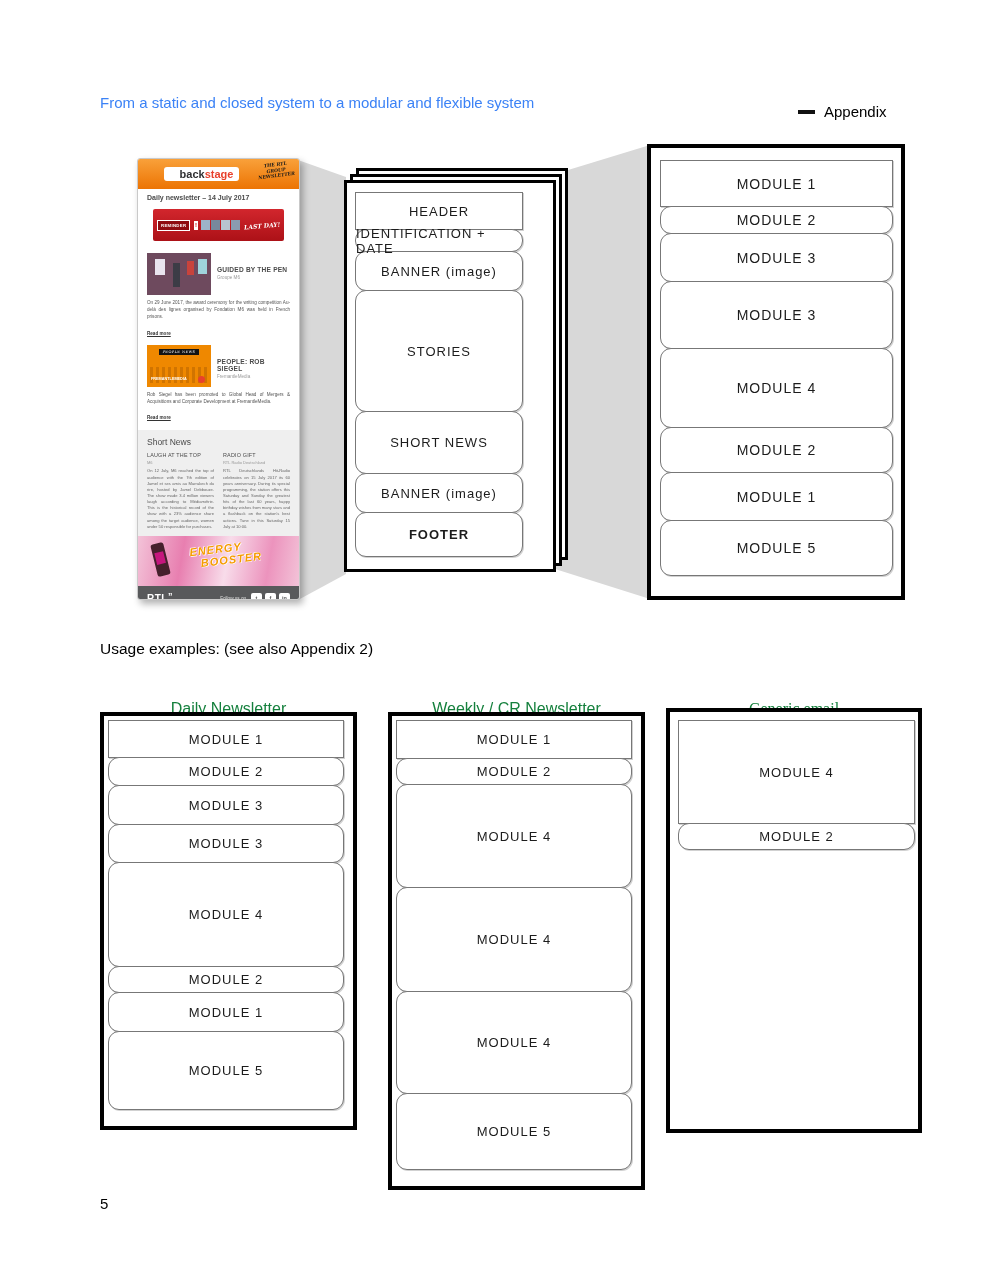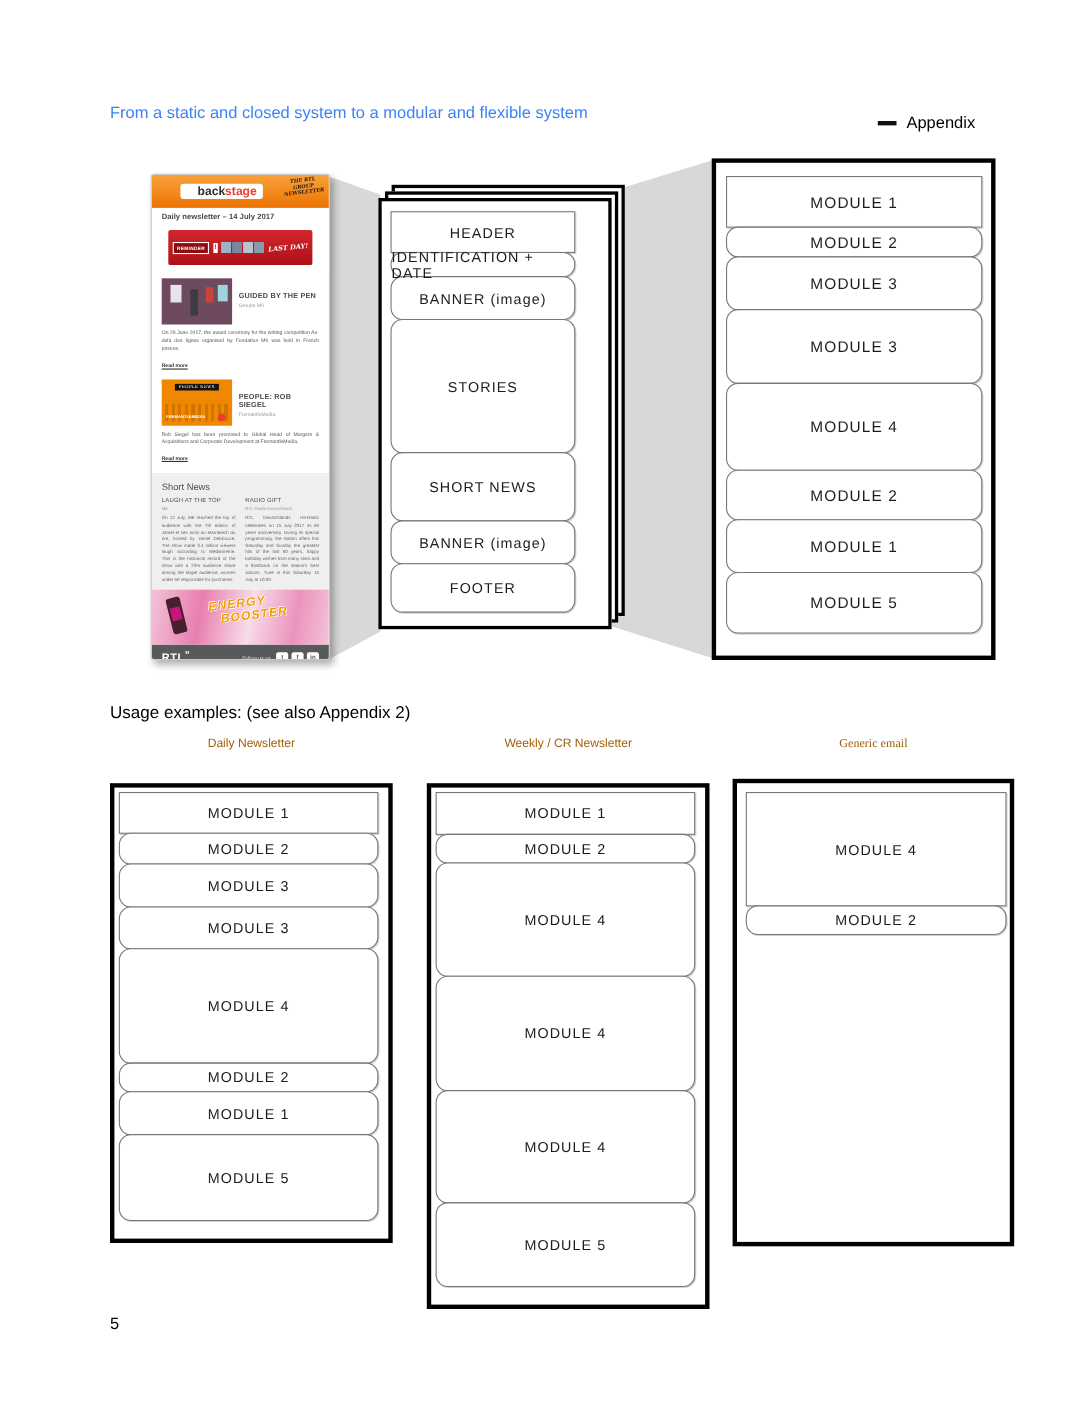--- a/index.html
+++ b/index.html
@@ -36,21 +36,21 @@
     font-size:13px; letter-spacing:1px; color:#1c1c1c; }
   .modbox + .modbox { margin-top:-1px;border-radius:11px; }
 
   
   .big-container { left:647px; top:144px; width:258px; height:456px; background:#fff;
     border:4px solid #000; z-index:4; }
   .big-container .mod-col { position:absolute; left:9px; top:12px; width:233px; }
   .big-container .modbox { font-size:14px; }
 
   
-  .example-title { top:670px; height:20px; font-size:11px; color:#a16207; text-align:center; }
+  .example-title { top:700px; height:20px; font-size:16px; color:#15803d; text-align:center; }
   .ex-title-0 { left:100px; width:257px; }
   .ex-title-1 { left:388px; width:257px; }
   .ex-title-2 { left:666px; width:256px;font-family:Liberation Serif, serif; }
   .example-box { background:#fff; border:4px solid #000; }
   .example-0 { left:100px; top:712px; width:257px; height:418px; }
   .example-1 { left:388px; top:712px; width:257px; height:478px; }
   .example-2 { left:666px; top:708px; width:256px; height:425px; }
   .example-box .mod-col { position:absolute; left:4px; top:4px; width:236px; }
   .example-2 .mod-col { left:8px; top:8px; width:237px; }
 
@@ -240,21 +240,21 @@
   <div class="abs stack-page page2"></div>
   <div class="abs stack-page page1">
     <div class="stack-col">
 
     <div class="modbox" style="height: 38px;">HEADER</div>
         <div class="modbox" style="height: 23px;">IDENTIFICATION + DATE</div>
         <div class="modbox" style="height: 40px;">BANNER (image)</div>
         <div class="modbox" style="height: 122px;">STORIES</div>
         <div class="modbox" style="height: 63px;">SHORT NEWS</div>
         <div class="modbox" style="height: 40px;">BANNER (image)</div>
-        <div class="modbox" style="height: 45px;">FOOTER</div>
+        <div class="modbox" style="height: 45px; font-weight: bold;">FOOTER</div>
       </div>
   </div>
 
   <div class="abs big-container">
     <div class="mod-col">
 
     <div class="modbox" style="height: 47px;">MODULE 1</div>
         <div class="modbox" style="height: 28px;">MODULE 2</div>
         <div class="modbox" style="height: 49px;">MODULE 3</div>
         <div class="modbox" style="height: 68px;">MODULE 3</div>

